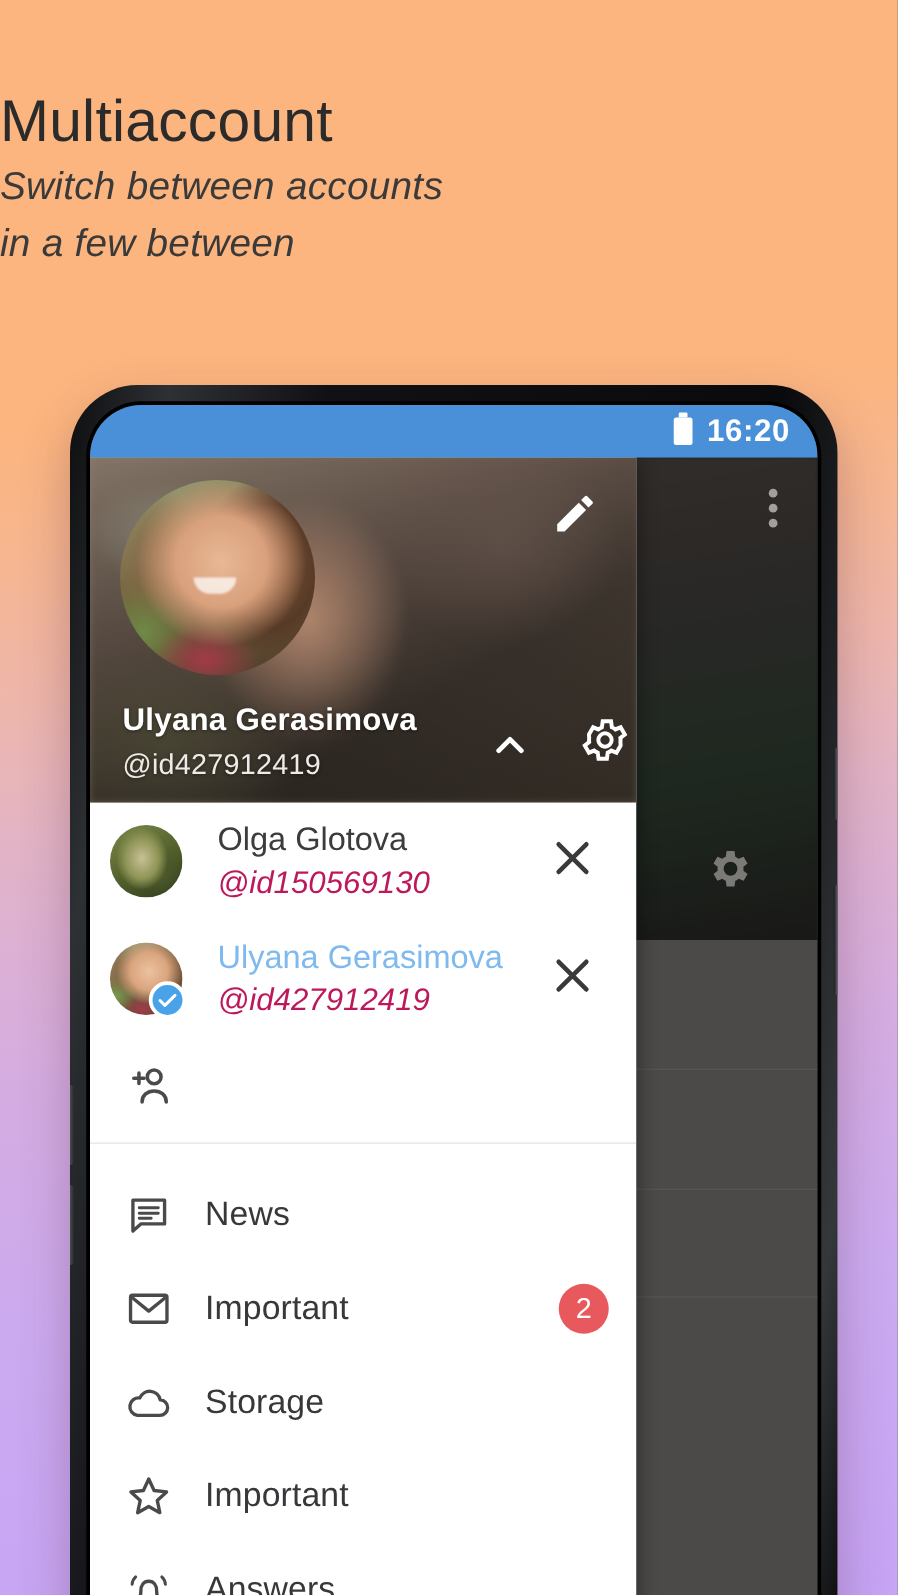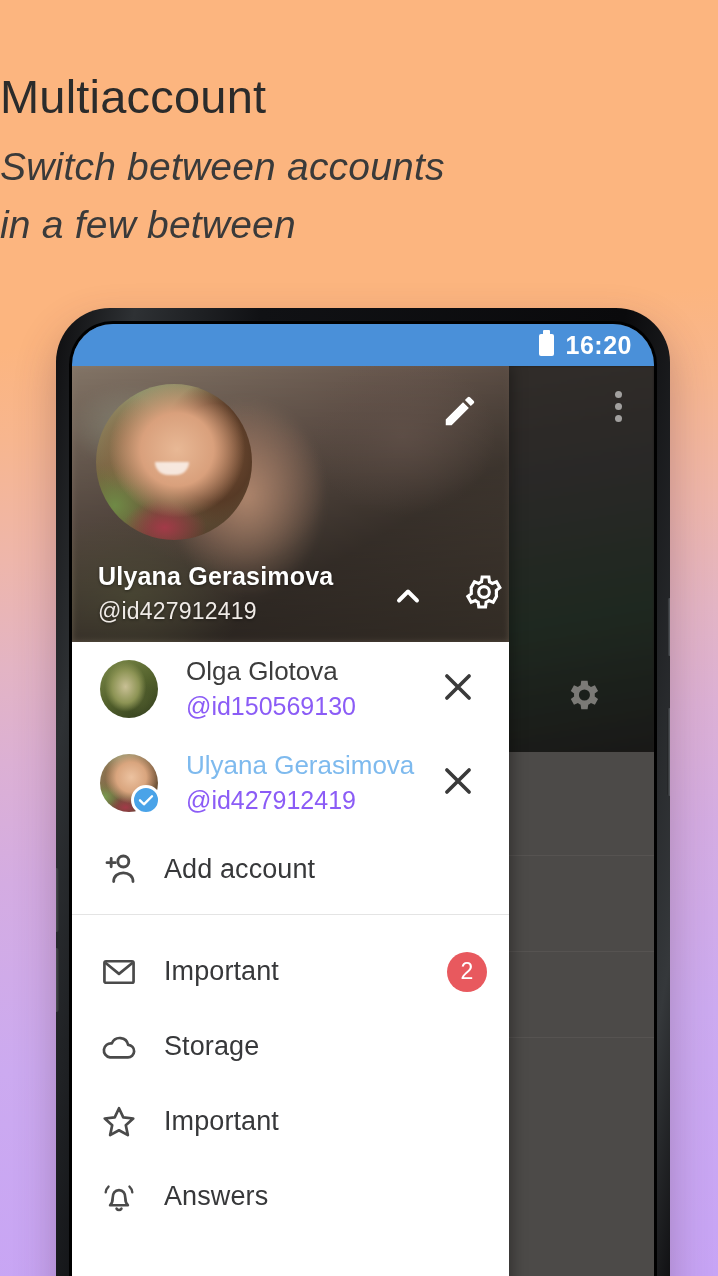--- a/index.html
+++ b/index.html
@@ -13,22 +13,22 @@
     position:relative;
   }
 
   
   .promo { position:absolute; top:0; left:0; width:718px; text-align:left; }
   .promo-title {
     font-size:47px; font-weight:400; color:#2b2b2b;
     letter-spacing:.2px; margin-top:72px; line-height:1.05;
   }
   .promo-sub {
-    font-size:39px; font-style:italic; font-weight:300; color:#3a3a3a;
-    line-height:1.48; margin-top:17px; letter-spacing:.2px;
+    font-size:31px; font-style:italic; font-weight:300; color:#3a3a3a;
+    line-height:1.48; margin-top:5px; letter-spacing:.2px;
   }
 
   
   .phone {
     position:absolute; left:56px; top:308px; width:614px; height:1010px;
     border-radius:54px 54px 30px 30px;
     background:linear-gradient(100deg,#0d0d0f 0%,#2e3134 10%,#101114 26%,#0a0a0c 72%,#35383b 92%,#0c0c0e 100%);
     box-shadow:0 18px 40px rgba(80,40,60,.30);
     padding:13px;
     overflow:hidden;
@@ -165,21 +165,21 @@
     position:absolute; left:26px; top:232px; z-index:4;
     font-size:23px; color:#efeae6; letter-spacing:.2px;
     text-shadow:0 1px 3px rgba(0,0,0,.45);
   }
   .head-chevron { position:absolute; left:318px; top:212px; z-index:4; }
   .head-gear { position:absolute; left:392px; top:206px; z-index:4; }
 
   
   .acct {
     position:relative; height:94px; display:flex; align-items:center;
-    padding-left:28px; padding-right:18px;
+    padding-left:16px; padding-right:18px;
   }
   .acct-av {
     width:58px; height:58px; border-radius:50%; position:relative; flex:none;
     overflow:visible;
   }
   .acct-av .pic { position:absolute; inset:0; border-radius:50%; overflow:hidden; }
   .av-olga {
     background:
       radial-gradient(ellipse 28px 34px at 44% 46%, #c9c095 0%, #8d9455 48%, transparent 74%),
       radial-gradient(ellipse 20px 26px at 70% 66%, #4e5a2c 0%, transparent 72%),
@@ -195,21 +195,21 @@
       linear-gradient(160deg,#a3ab82 0%,#7a6242 46%,#50402d 100%);
   }
   .check-badge {
     position:absolute; right:-3px; bottom:-3px; width:30px; height:30px;
     border-radius:50%; background:#4aa3e8; border:3px solid #fff;
     display:flex; align-items:center; justify-content:center; z-index:3;
   }
   .acct-txt { margin-left:28px; }
   .acct-name { font-size:26px; color:#3c3c3c; line-height:1.28; }
   .acct-name.active { color:#7ebaee; }
-  .acct-id { font-size:25px; color:#8b5cf6; line-height:1.3; margin-top:2px; }
+  .acct-id { font-size:25px; color:#be185d; line-height:1.3; margin-top:2px;font-style:italic; }
   .acct-close { position:absolute; right:32px; top:50%; transform:translateY(-50%); }
 
   
   .menu-row {
     position:relative; height:75px; display:flex; align-items:center;
     padding-left:28px;
   }
   .menu-icon { width:46px; flex:none; display:flex; align-items:center; }
   .menu-label { font-size:27px; color:#37383a; margin-left:18px; letter-spacing:.1px; }
   .divider { height:1px; background:#e4e4e4; margin:6px 0 4px 0; }
@@ -363,26 +363,34 @@
         </div>
 
         <div class="menu-row" style="height:78px;">
           <span class="menu-icon">
             <svg width="40" height="40" viewBox="0 0 24 24" fill="none" stroke="#4a4a4a" stroke-width="1.7" stroke-linecap="round" stroke-linejoin="round">
               <circle cx="14" cy="7.5" r="3.3"></circle>
               <path d="M8.2 19.5c0-3.2 2.6-5.2 5.8-5.2s5.8 2 5.8 5.2"></path>
               <path d="M4.2 8.2h5M6.7 5.7v5"></path>
             </svg>
           </span>
-          <span class="menu-label">Add account</span>
         </div>
 
         <div class="divider"></div>
         <div class="rowpad"></div>
 
+        <div class="menu-row">
+          <span class="menu-icon">
+            <svg width="38" height="38" viewBox="0 0 24 24" fill="none" stroke="#4a4a4a" stroke-width="1.7" stroke-linejoin="round">
+              <path d="M4 4.5h16v12H8l-4 3.6z"></path>
+              <path d="M7.2 8.3h9.6M7.2 11.1h9.6M7.2 13.6h6" stroke-width="1.5" stroke-linecap="round"></path>
+            </svg>
+          </span>
+          <span class="menu-label">News</span>
+        </div>
 
         <div class="menu-row">
           <span class="menu-icon">
             <svg width="38" height="38" viewBox="0 0 24 24" fill="none" stroke="#4a4a4a" stroke-width="1.7" stroke-linejoin="round">
               <rect x="2.8" y="5.2" width="18.4" height="13.6" rx="1"></rect>
               <path d="M3.4 6.2L12 13.2l8.6-7"></path>
             </svg>
           </span>
           <span class="menu-label">Important</span>
           <span class="badge">2</span>

